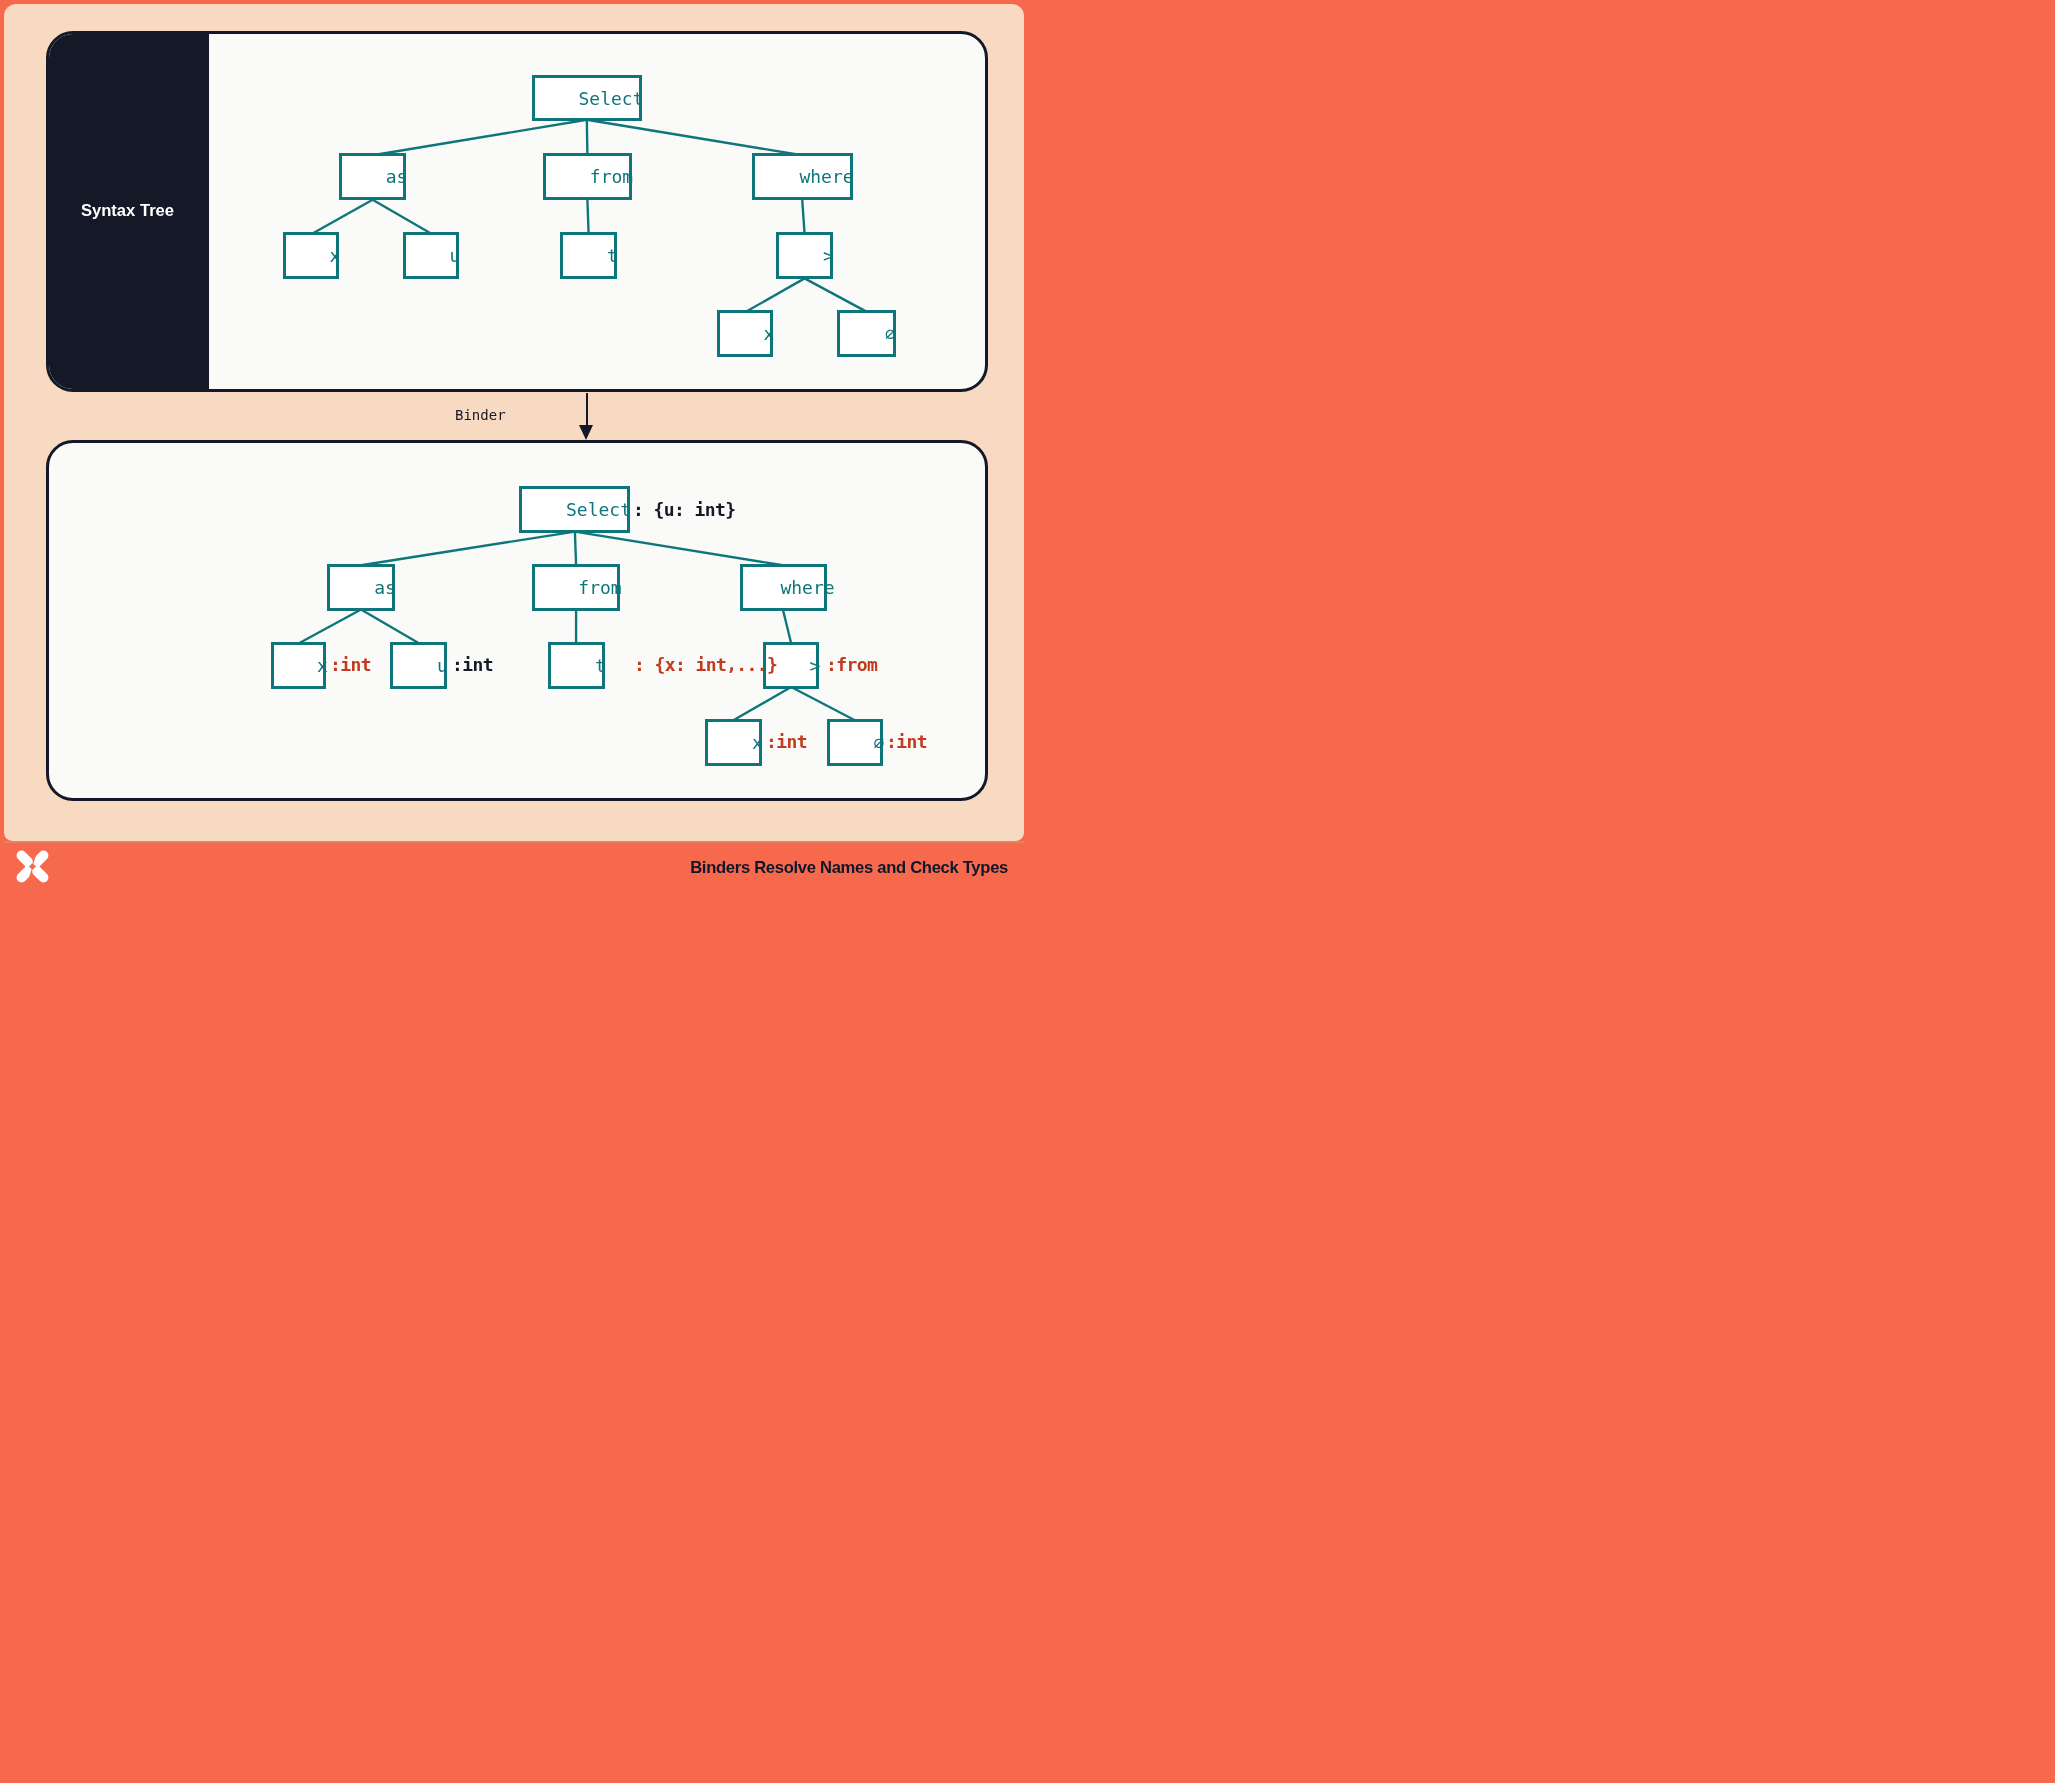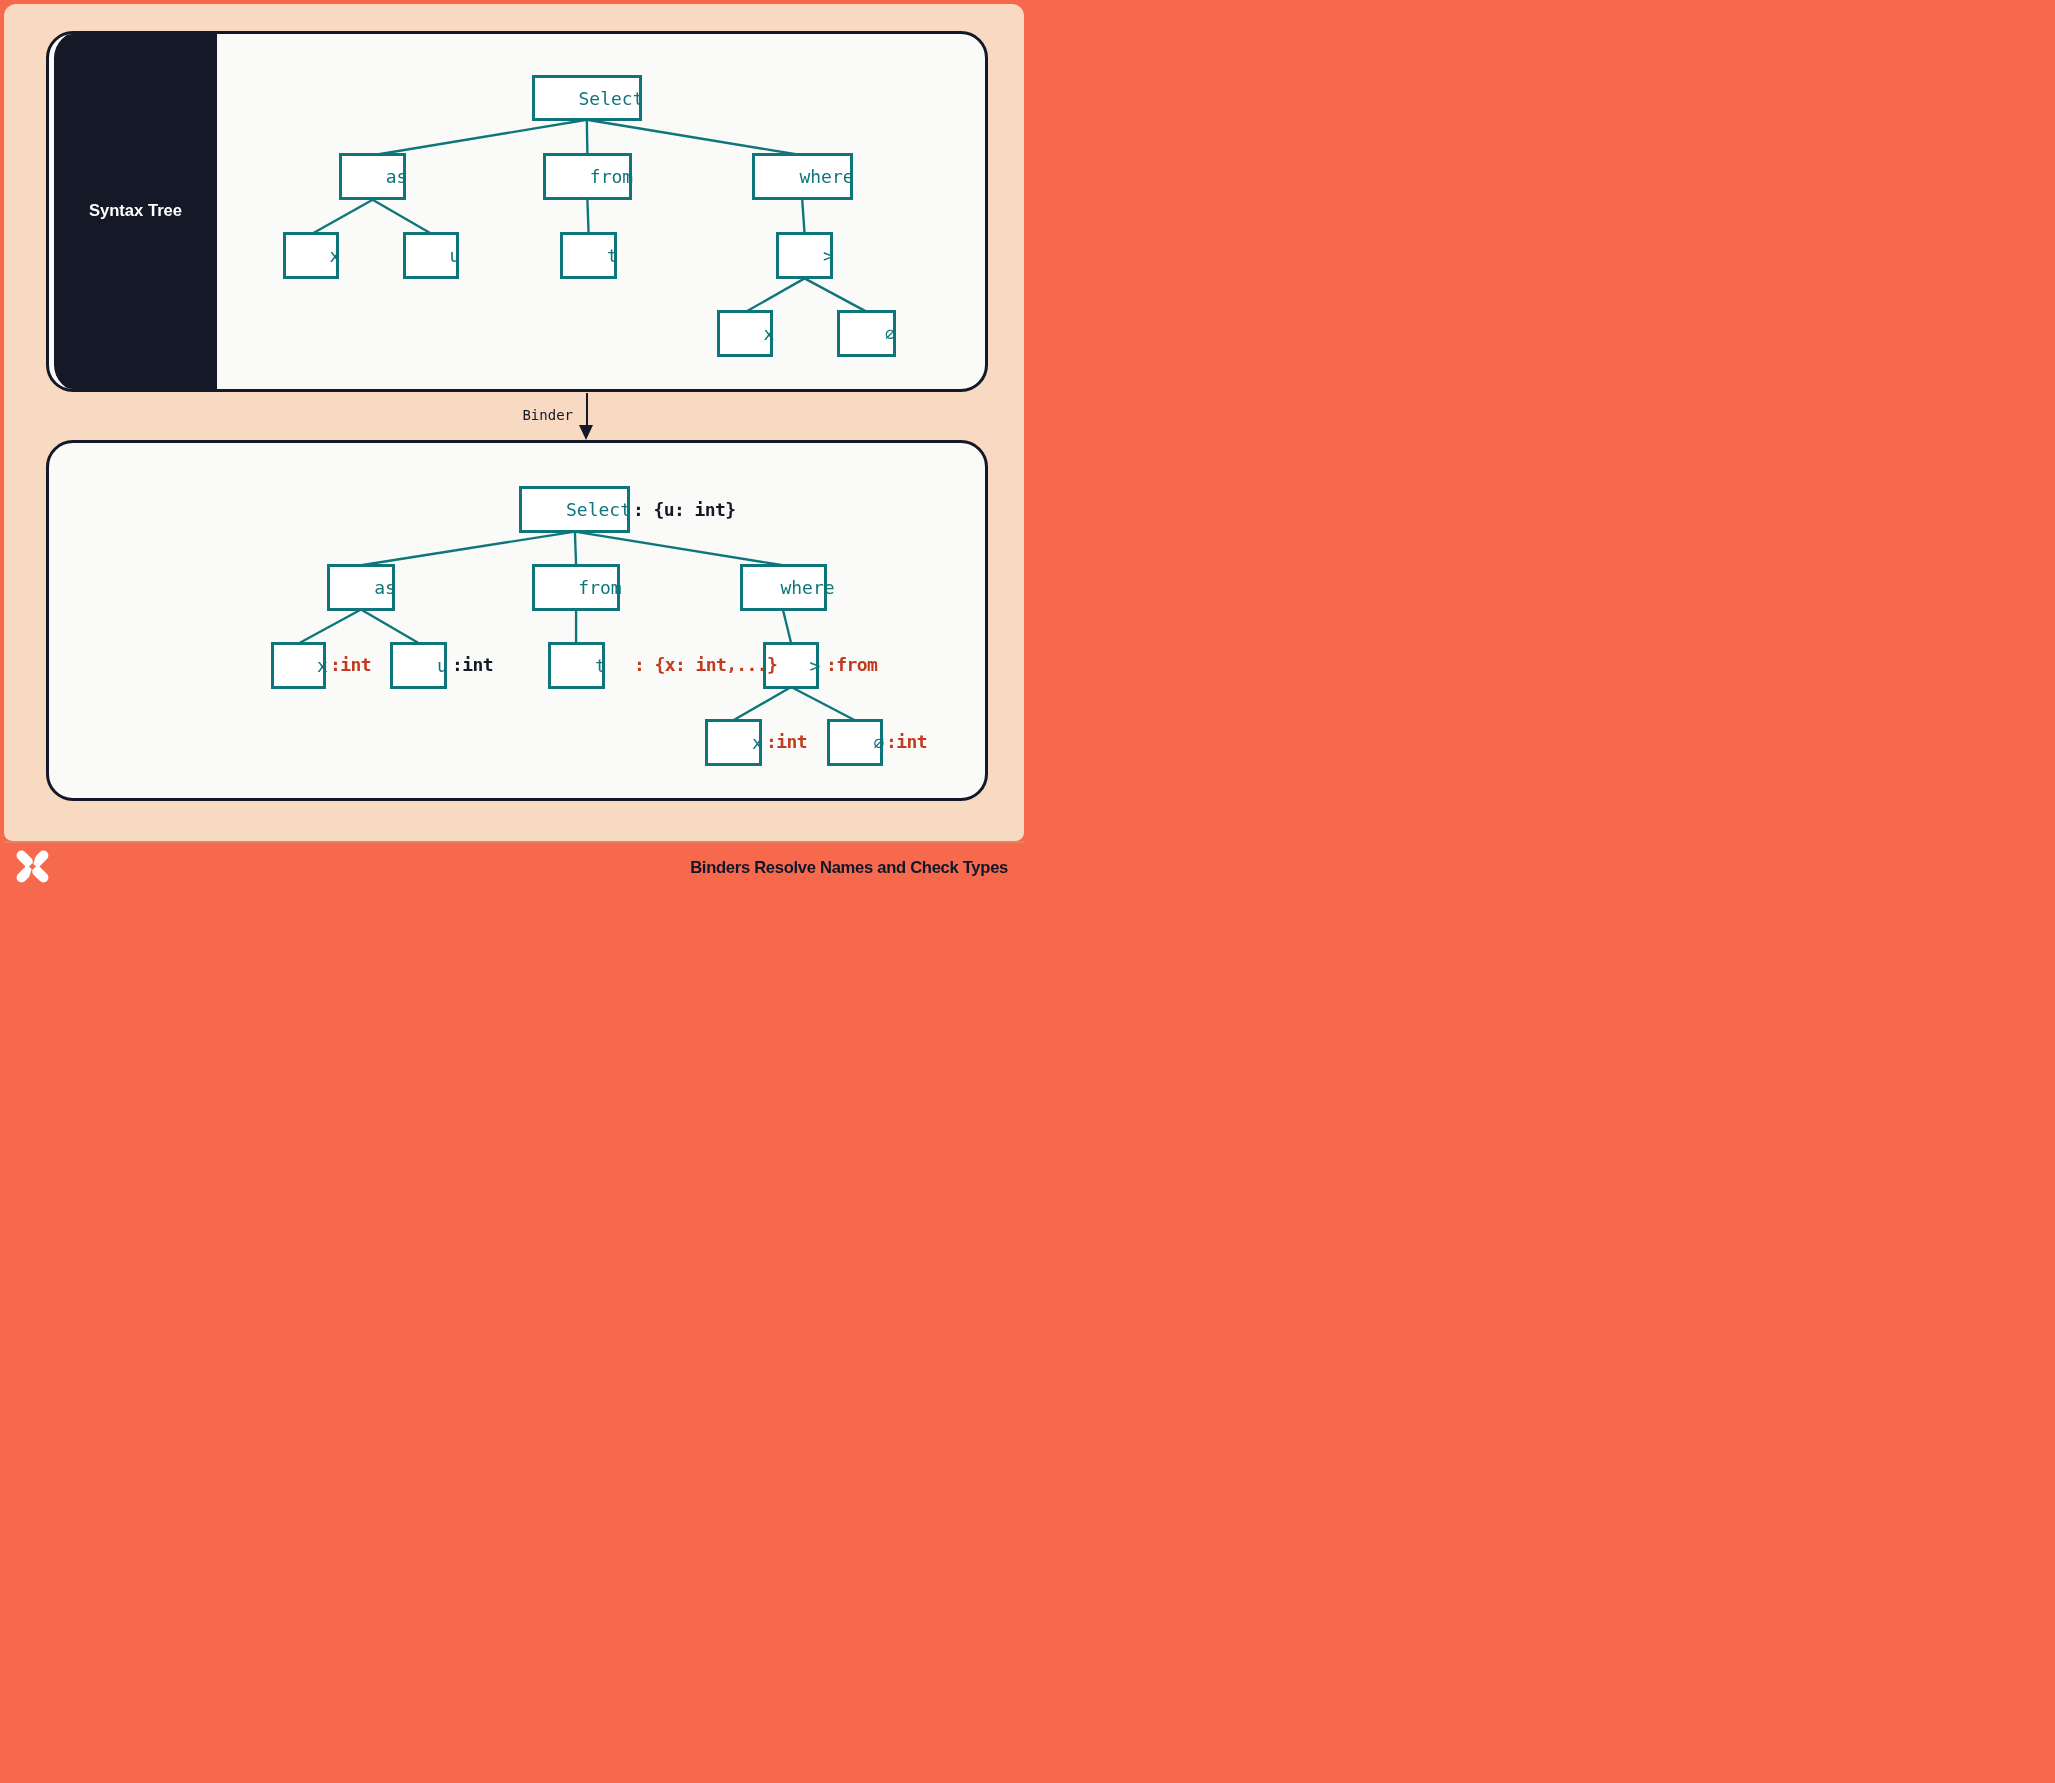--- a/index.html
+++ b/index.html
@@ -19,21 +19,21 @@
   }
   .panel{
     position:absolute;left:46px;width:942px;
     background:#fafaf9;border:3px solid #141827;border-radius:27px;
     box-sizing:border-box;overflow:hidden;
   }
   .panel-top{top:31px;height:361px;}
   .panel-bottom{top:440px;height:361px;}
   .layer{position:absolute;left:-3px;top:-3px;}
   .sidebar{
-    position:absolute;left:8px;top:0;width:163px;height:100%;
+    position:absolute;left:0;top:0;width:163px;height:100%;
     background:#141827;border-radius:27px 0 0 27px;
     display:flex;flex-direction:column;align-items:center;justify-content:center;
     gap:6px;
   }
   .sidebar-label{
     color:#ffffff;font-size:16.6px;font-weight:bold;line-height:1.35;
     text-align:center;white-space:nowrap;
   }
   .edges{position:absolute;left:0;top:0;}
   .node{
@@ -42,21 +42,21 @@
     font-family:"DejaVu Sans Mono", monospace;font-size:18px;color:#0e767b;padding-left:48px;
   }
   .ann{
     position:absolute;transform:translateY(-52%);white-space:nowrap;
     font-family:"DejaVu Sans Mono", monospace;font-weight:bold;font-size:18px;
     letter-spacing:-0.6px;
   }
   .ann-red{color:#c23b1e;}
   .ann-dark{color:#141827;}
   .binder-label{
-    position:absolute;left:455px;top:407px;width:118px;text-align:right;
+    position:absolute;left:455px;top:407px;width:118px;text-align:left;
     font-family:"DejaVu Sans Mono", monospace;font-size:14px;color:#141827;
   }
   .binder-line{position:absolute;left:586px;top:393px;width:2.4px;height:32px;background:#141827;}
   .binder-head{
     position:absolute;left:579px;top:425px;width:0;height:0;
     border-left:7.7px solid transparent;border-right:7.7px solid transparent;
     border-top:15.4px solid #141827;
   }
   .footer-title{
     position:absolute;right:20px;top:843px;height:49px;line-height:49px;

